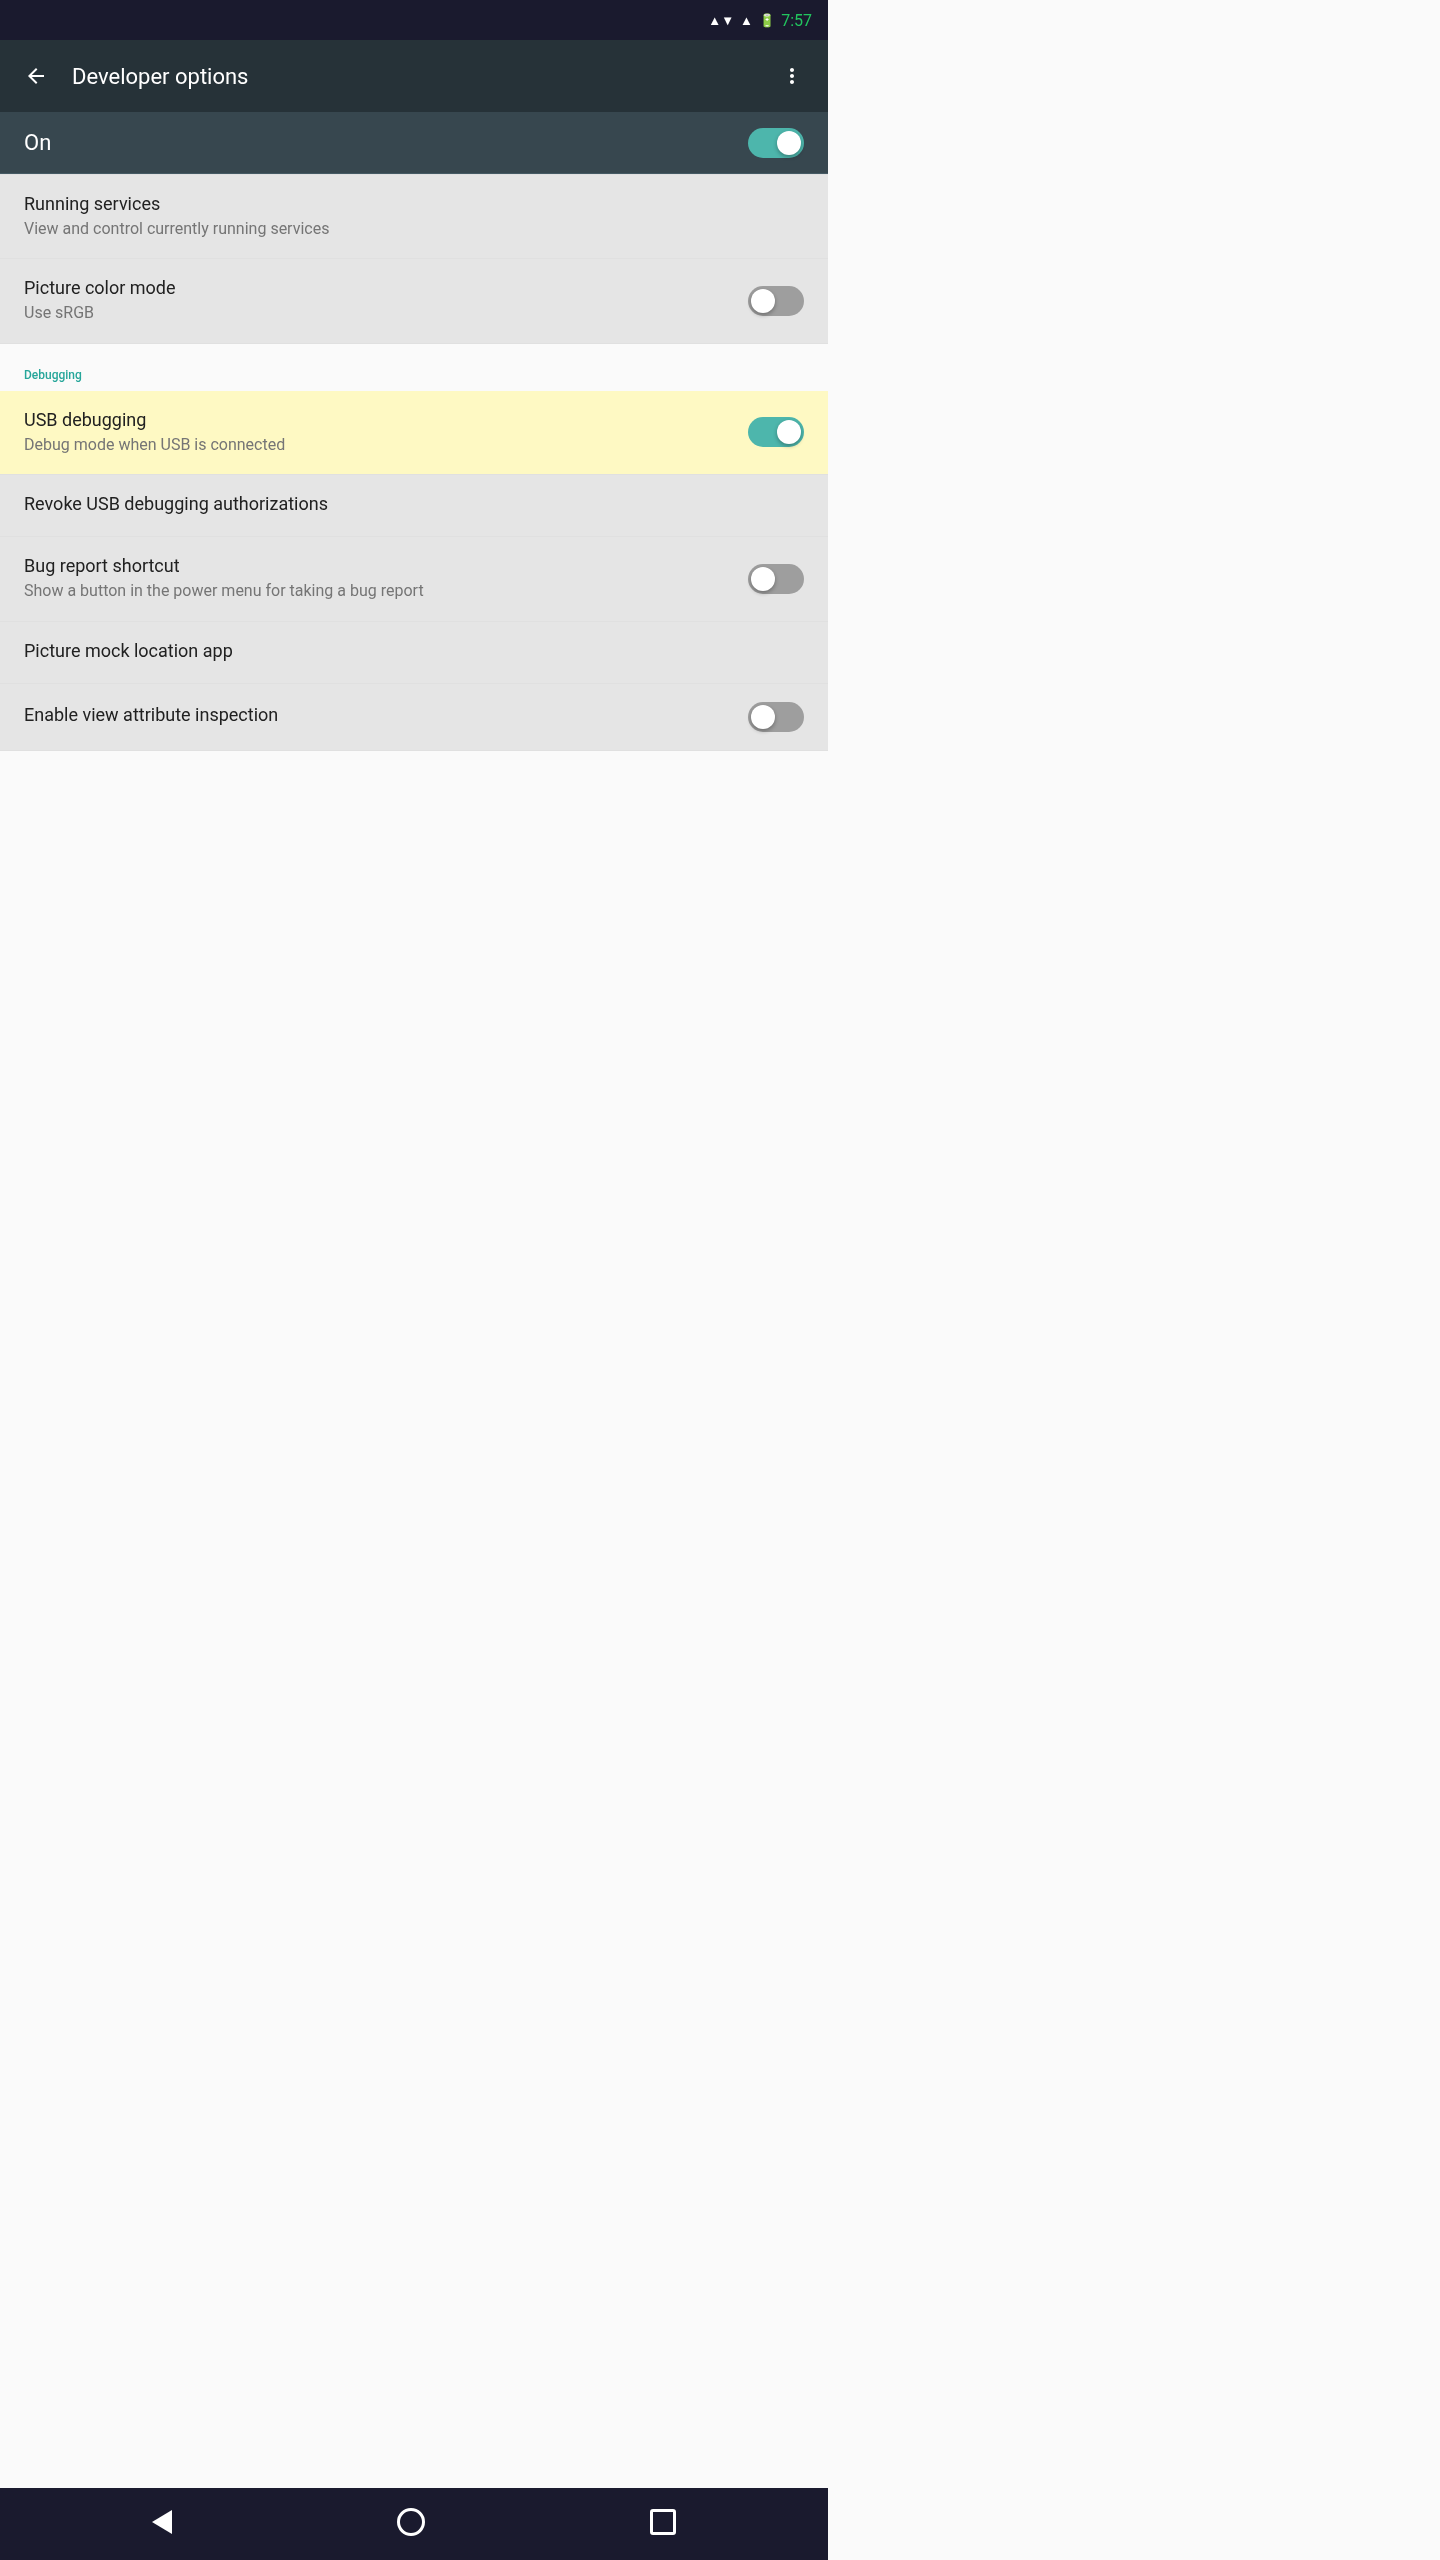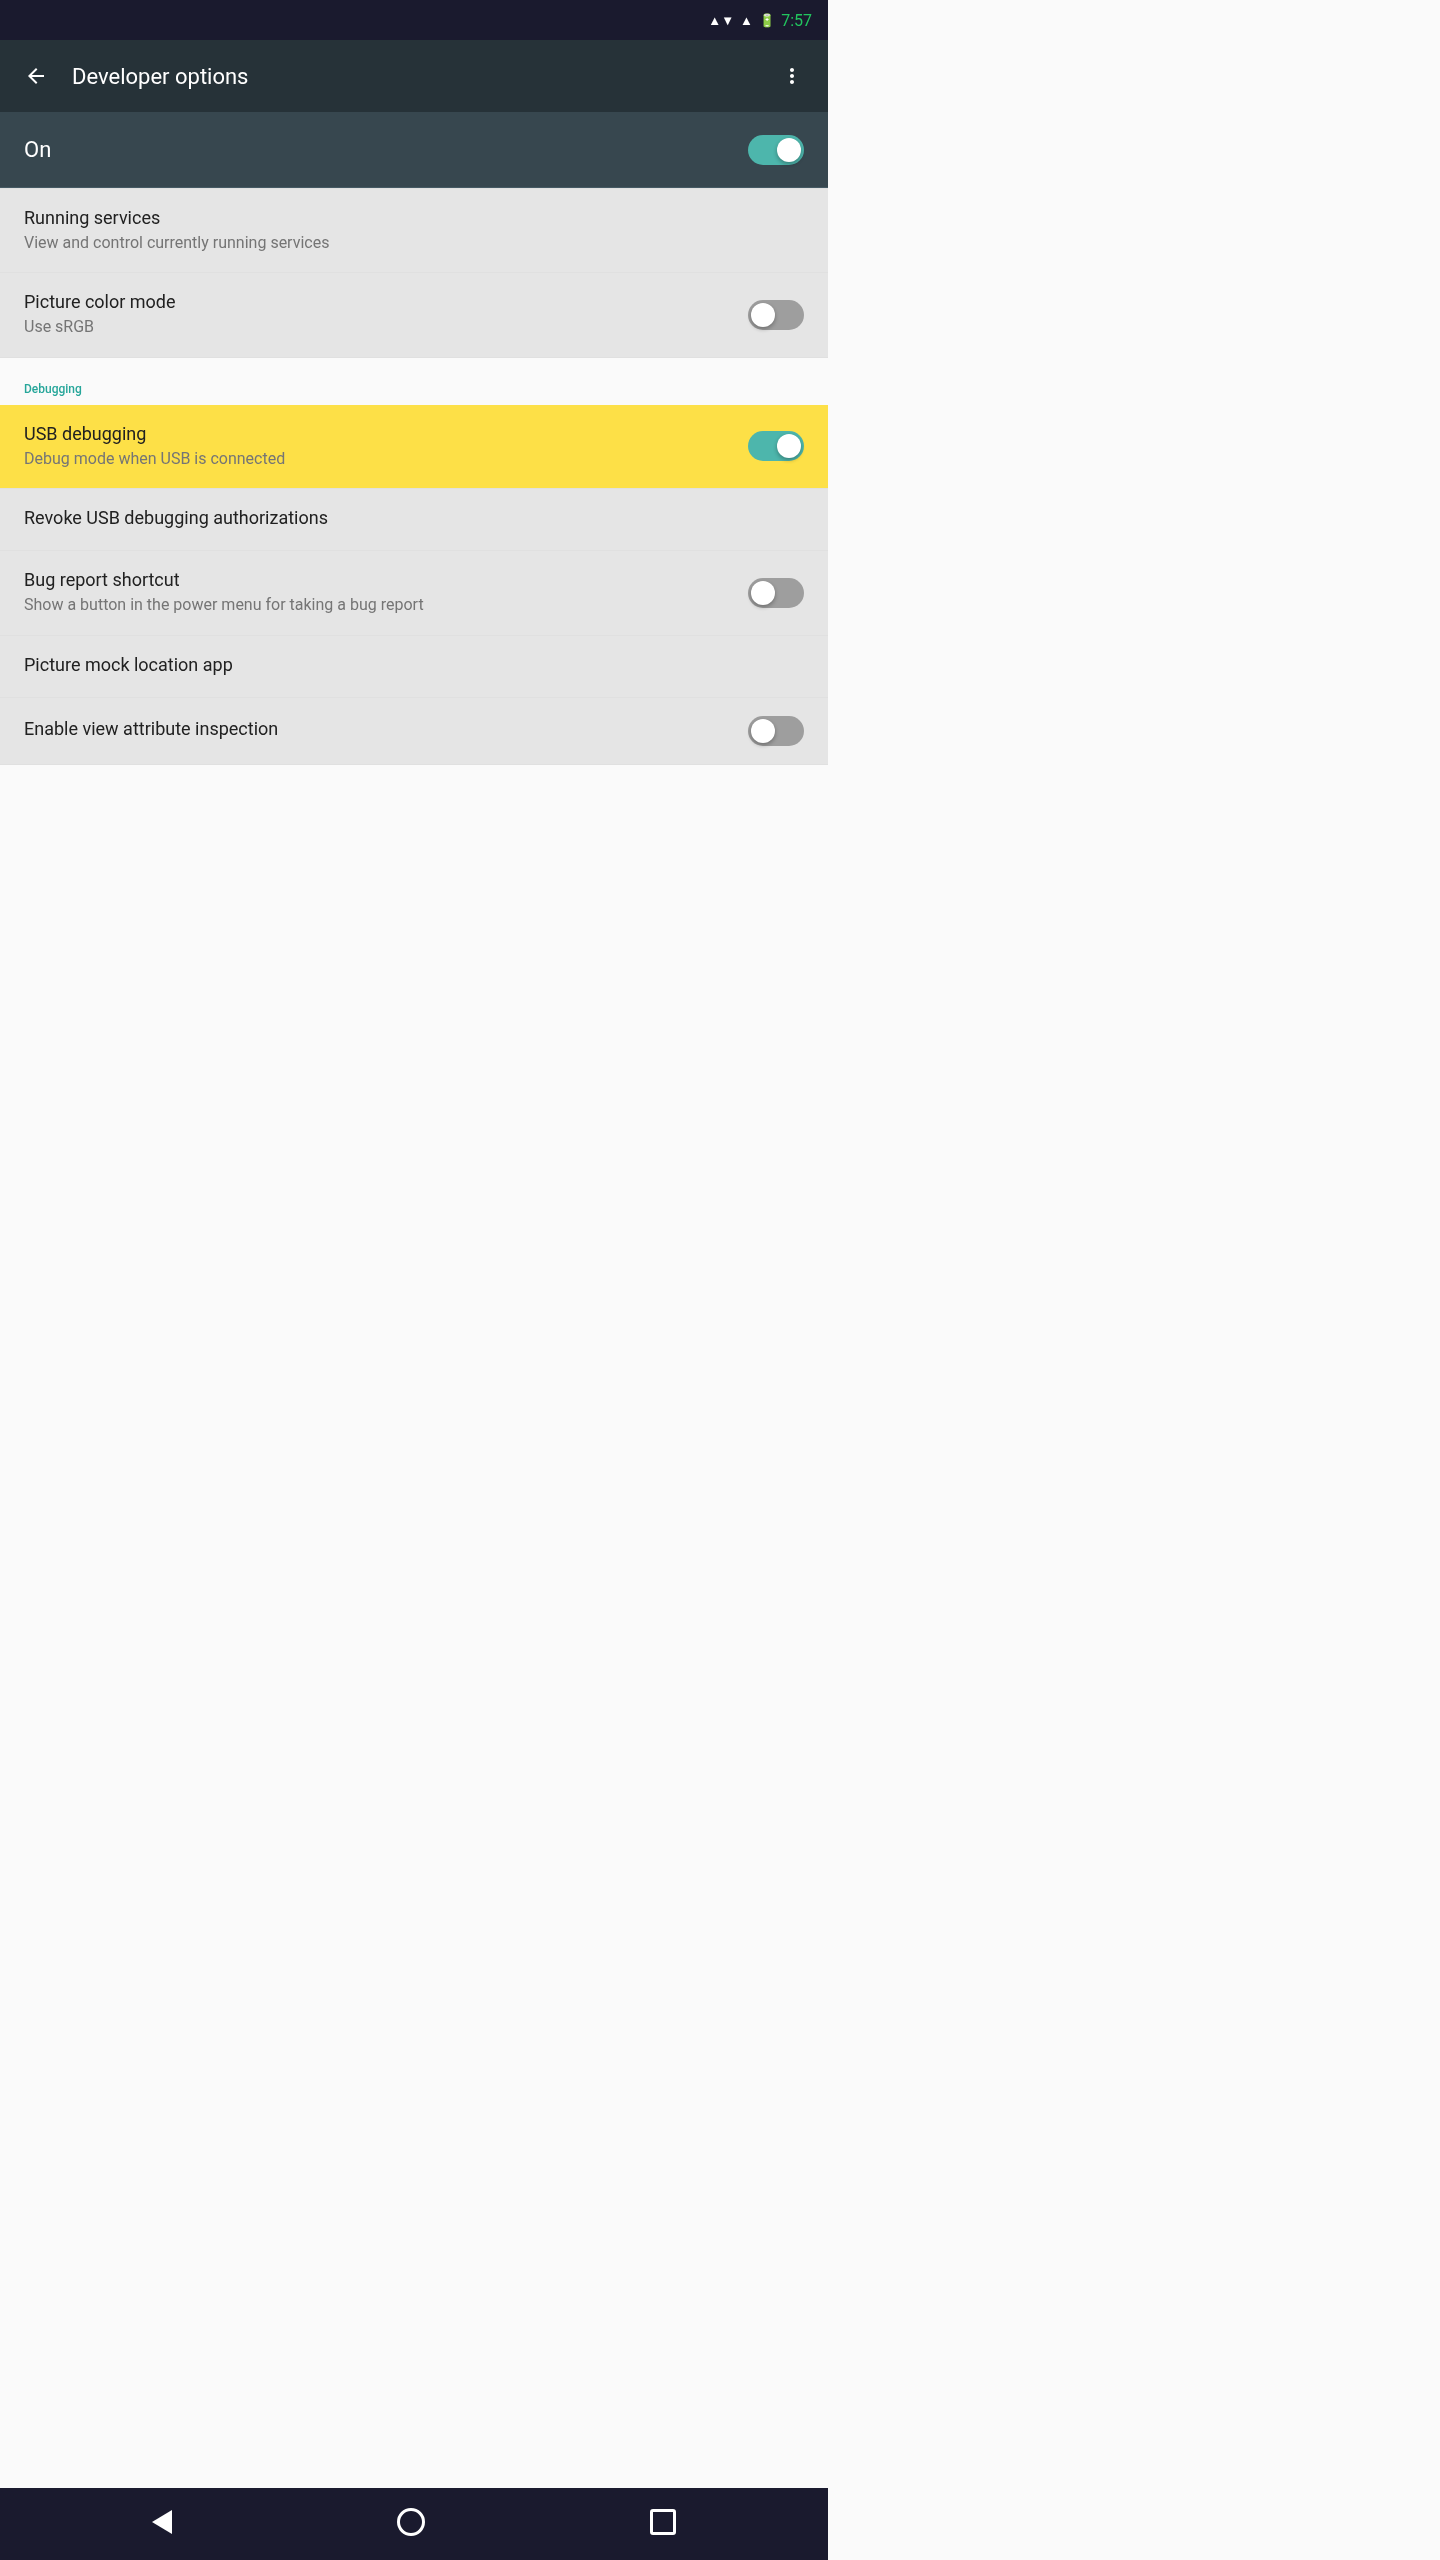--- a/index.html
+++ b/index.html
@@ -76,21 +76,21 @@
       cursor: pointer;
       padding: 8px;
       display: flex;
       align-items: center;
       justify-content: center;
     }
 
     
     .on-section {
       background: #37474f;
-      height: 76px;
+      height: 62px;
       display: flex;
       align-items: center;
       padding: 0 24px;
       border-bottom: 1px solid #455a64;
     }
 
     .on-label {
       color: white;
       font-size: 22px;
       flex: 1;
@@ -179,21 +179,21 @@
 
     .section-header-text {
       font-size: 12px;
       color: #26a69a;
       font-weight: 500;
       text-transform: none;
     }
 
     
     .setting-item-highlighted {
-      background: #fde047;
+      background: #fef9c3;
     }
 
     
     .bottom-nav {
       background: #1a1a2e;
       height: 72px;
       display: flex;
       align-items: center;
       justify-content: space-around;
       padding: 0 40px;

